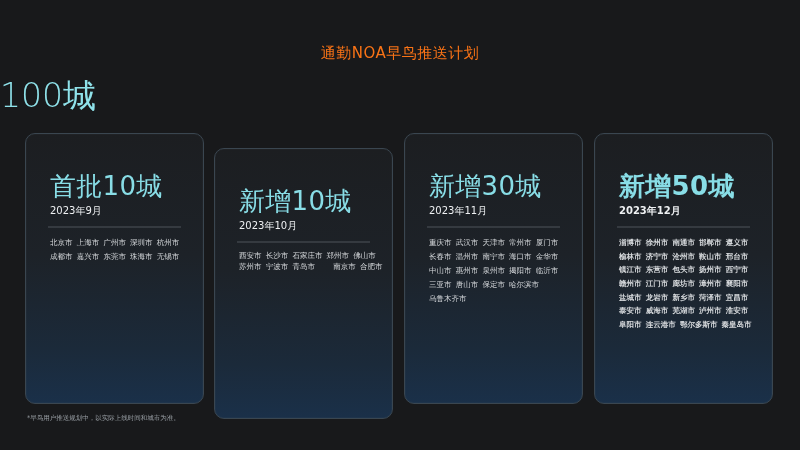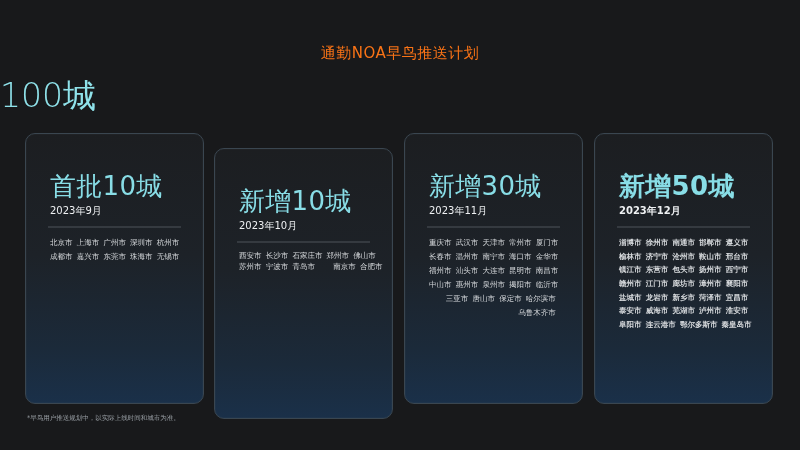--- a/index.html
+++ b/index.html
@@ -37,21 +37,21 @@
   }
   .divider {
     position:absolute; top:92px; left:-2px; right:0; height:2px;
     background:#353a40;
   }
   .cities {
     position:absolute; top:102px; left:0; right:0;
   }
   .row {
     font-size:7.5px; color:#d6d9dc; white-space:nowrap;
-    height:14px; line-height:14px;text-align:right;
+    height:14px; line-height:14px;
   }
   .row.tight { height:10.5px; line-height:10.5px; }
   .row.c4 { height:13.7px; line-height:13.7px; }
   .city { display:inline-block; margin-right:4.2px; }
   .footnote {
     position:absolute; left:27px; top:414px;
     font-size:6.5px; color:#9aa0a6; white-space:nowrap;
   }
 </style>
 </head>
@@ -85,21 +85,20 @@
 </div>
 
 <div class="card" style="left:404px;">
   <div class="card-inner">
     <div class="card-title">新增30城</div>
     <div class="card-date">2023年11月</div>
     <div class="divider"></div>
     <div class="cities">
         <div class="row"><span class="city">重庆市</span><span class="city">武汉市</span><span class="city">天津市</span><span class="city">常州市</span><span class="city">厦门市</span></div>
         <div class="row"><span class="city">长春市</span><span class="city">温州市</span><span class="city">南宁市</span><span class="city">海口市</span><span class="city">金华市</span></div>
-        <div class="row"><span class="city">福州市</span><span class="city">汕头市</span><span class="city">大连市</span><span class="city">昆明市</span><span class="city">南昌市</span></div>
         <div class="row"><span class="city">中山市</span><span class="city">惠州市</span><span class="city">泉州市</span><span class="city">揭阳市</span><span class="city">临沂市</span></div>
         <div class="row"><span class="city">三亚市</span><span class="city">唐山市</span><span class="city">保定市</span><span class="city">哈尔滨市</span></div>
         <div class="row"><span class="city">乌鲁木齐市</span></div>
       </div>
   </div>
 </div>
 
 <div class="card" style="left:594px;font-weight:bold;">
   <div class="card-inner">
     <div class="card-title">新增50城</div>

